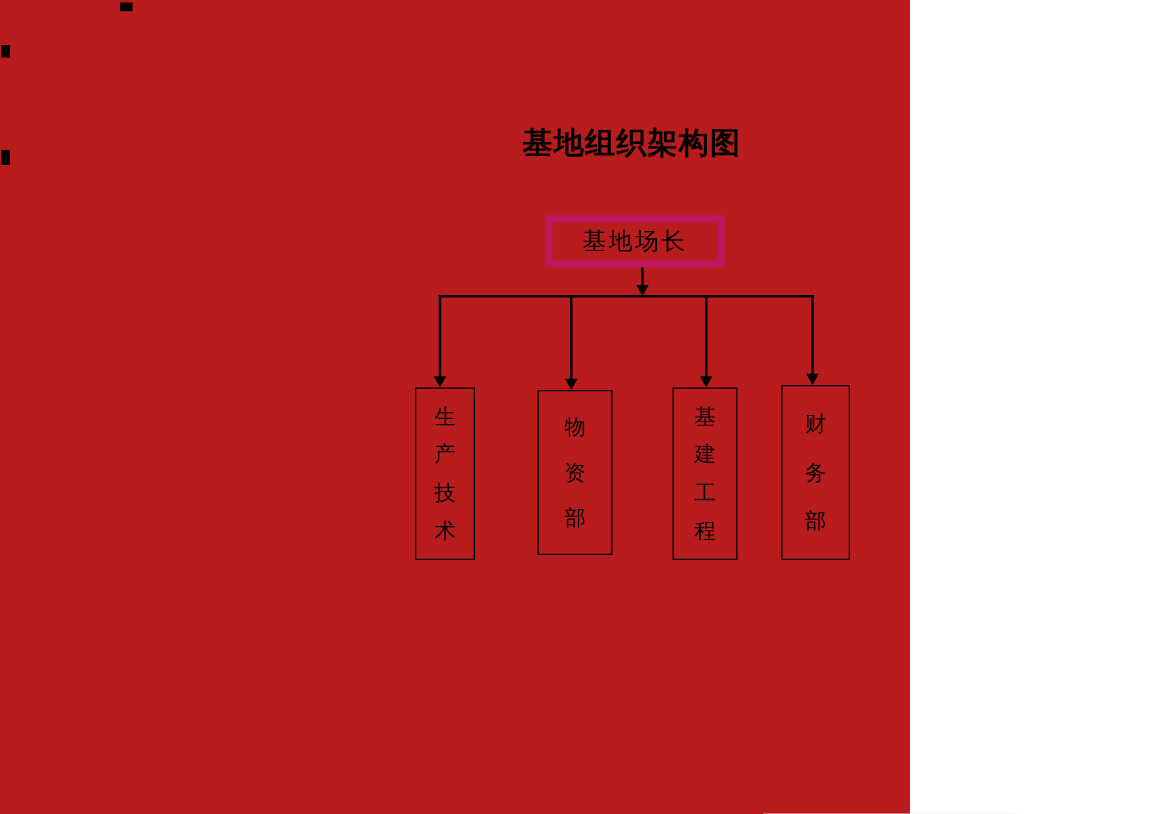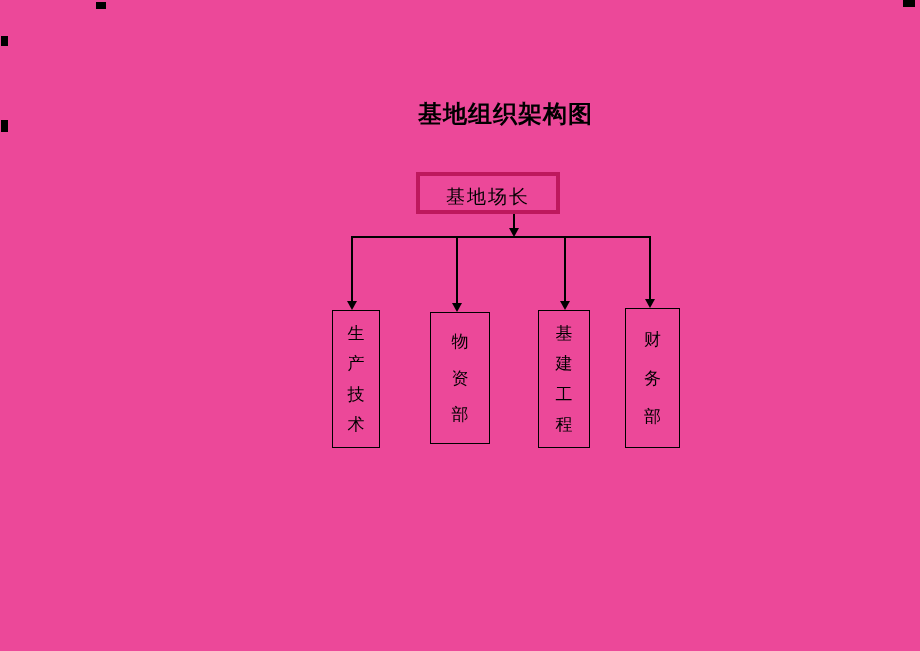--- a/index.html
+++ b/index.html
@@ -2,23 +2,23 @@
 <html><head>
 <meta charset="utf-8">
 <style>
   html, body {
     margin: 0;
     padding: 0;
     background: #ffffff;
   }
   .page {
     position: relative;
-    width: 920px;
+    width: 728px;
     height: 651px;
-    background: #ec4899;
+    background: #b91c1c;
     overflow: hidden;
     font-family: "Liberation Serif", "DejaVu Serif", serif;
     color: #000;
   }
   
   .artifact {
     position: absolute;
     background: #000;
   }
   .mark-tl  { left: 96px;  top: 2px;   width: 10px; height: 7px; }
@@ -33,28 +33,28 @@
     margin: 0;
     font-size: 24px;
     font-weight: bold;
     letter-spacing: 1px;
     font-family: "Liberation Sans", "DejaVu Sans", sans-serif;
     white-space: nowrap;
   }
 
   .root-box {
     position: absolute;
-    left: 416px;
+    left: 436px;
     top: 172px;
     width: 144px;
     height: 42px;
-    border: 4px solid #be185d;
+    border: 6px solid #be185d;
     box-sizing: border-box;
     display: flex;
-    align-items: flex-end;
+    align-items: center;
     justify-content: center;
     font-size: 19px;
     letter-spacing: 2px;
   }
 
   .vline, .hline {
     position: absolute;
     background: #000;
   }
   .vline { width: 1.5px; }

